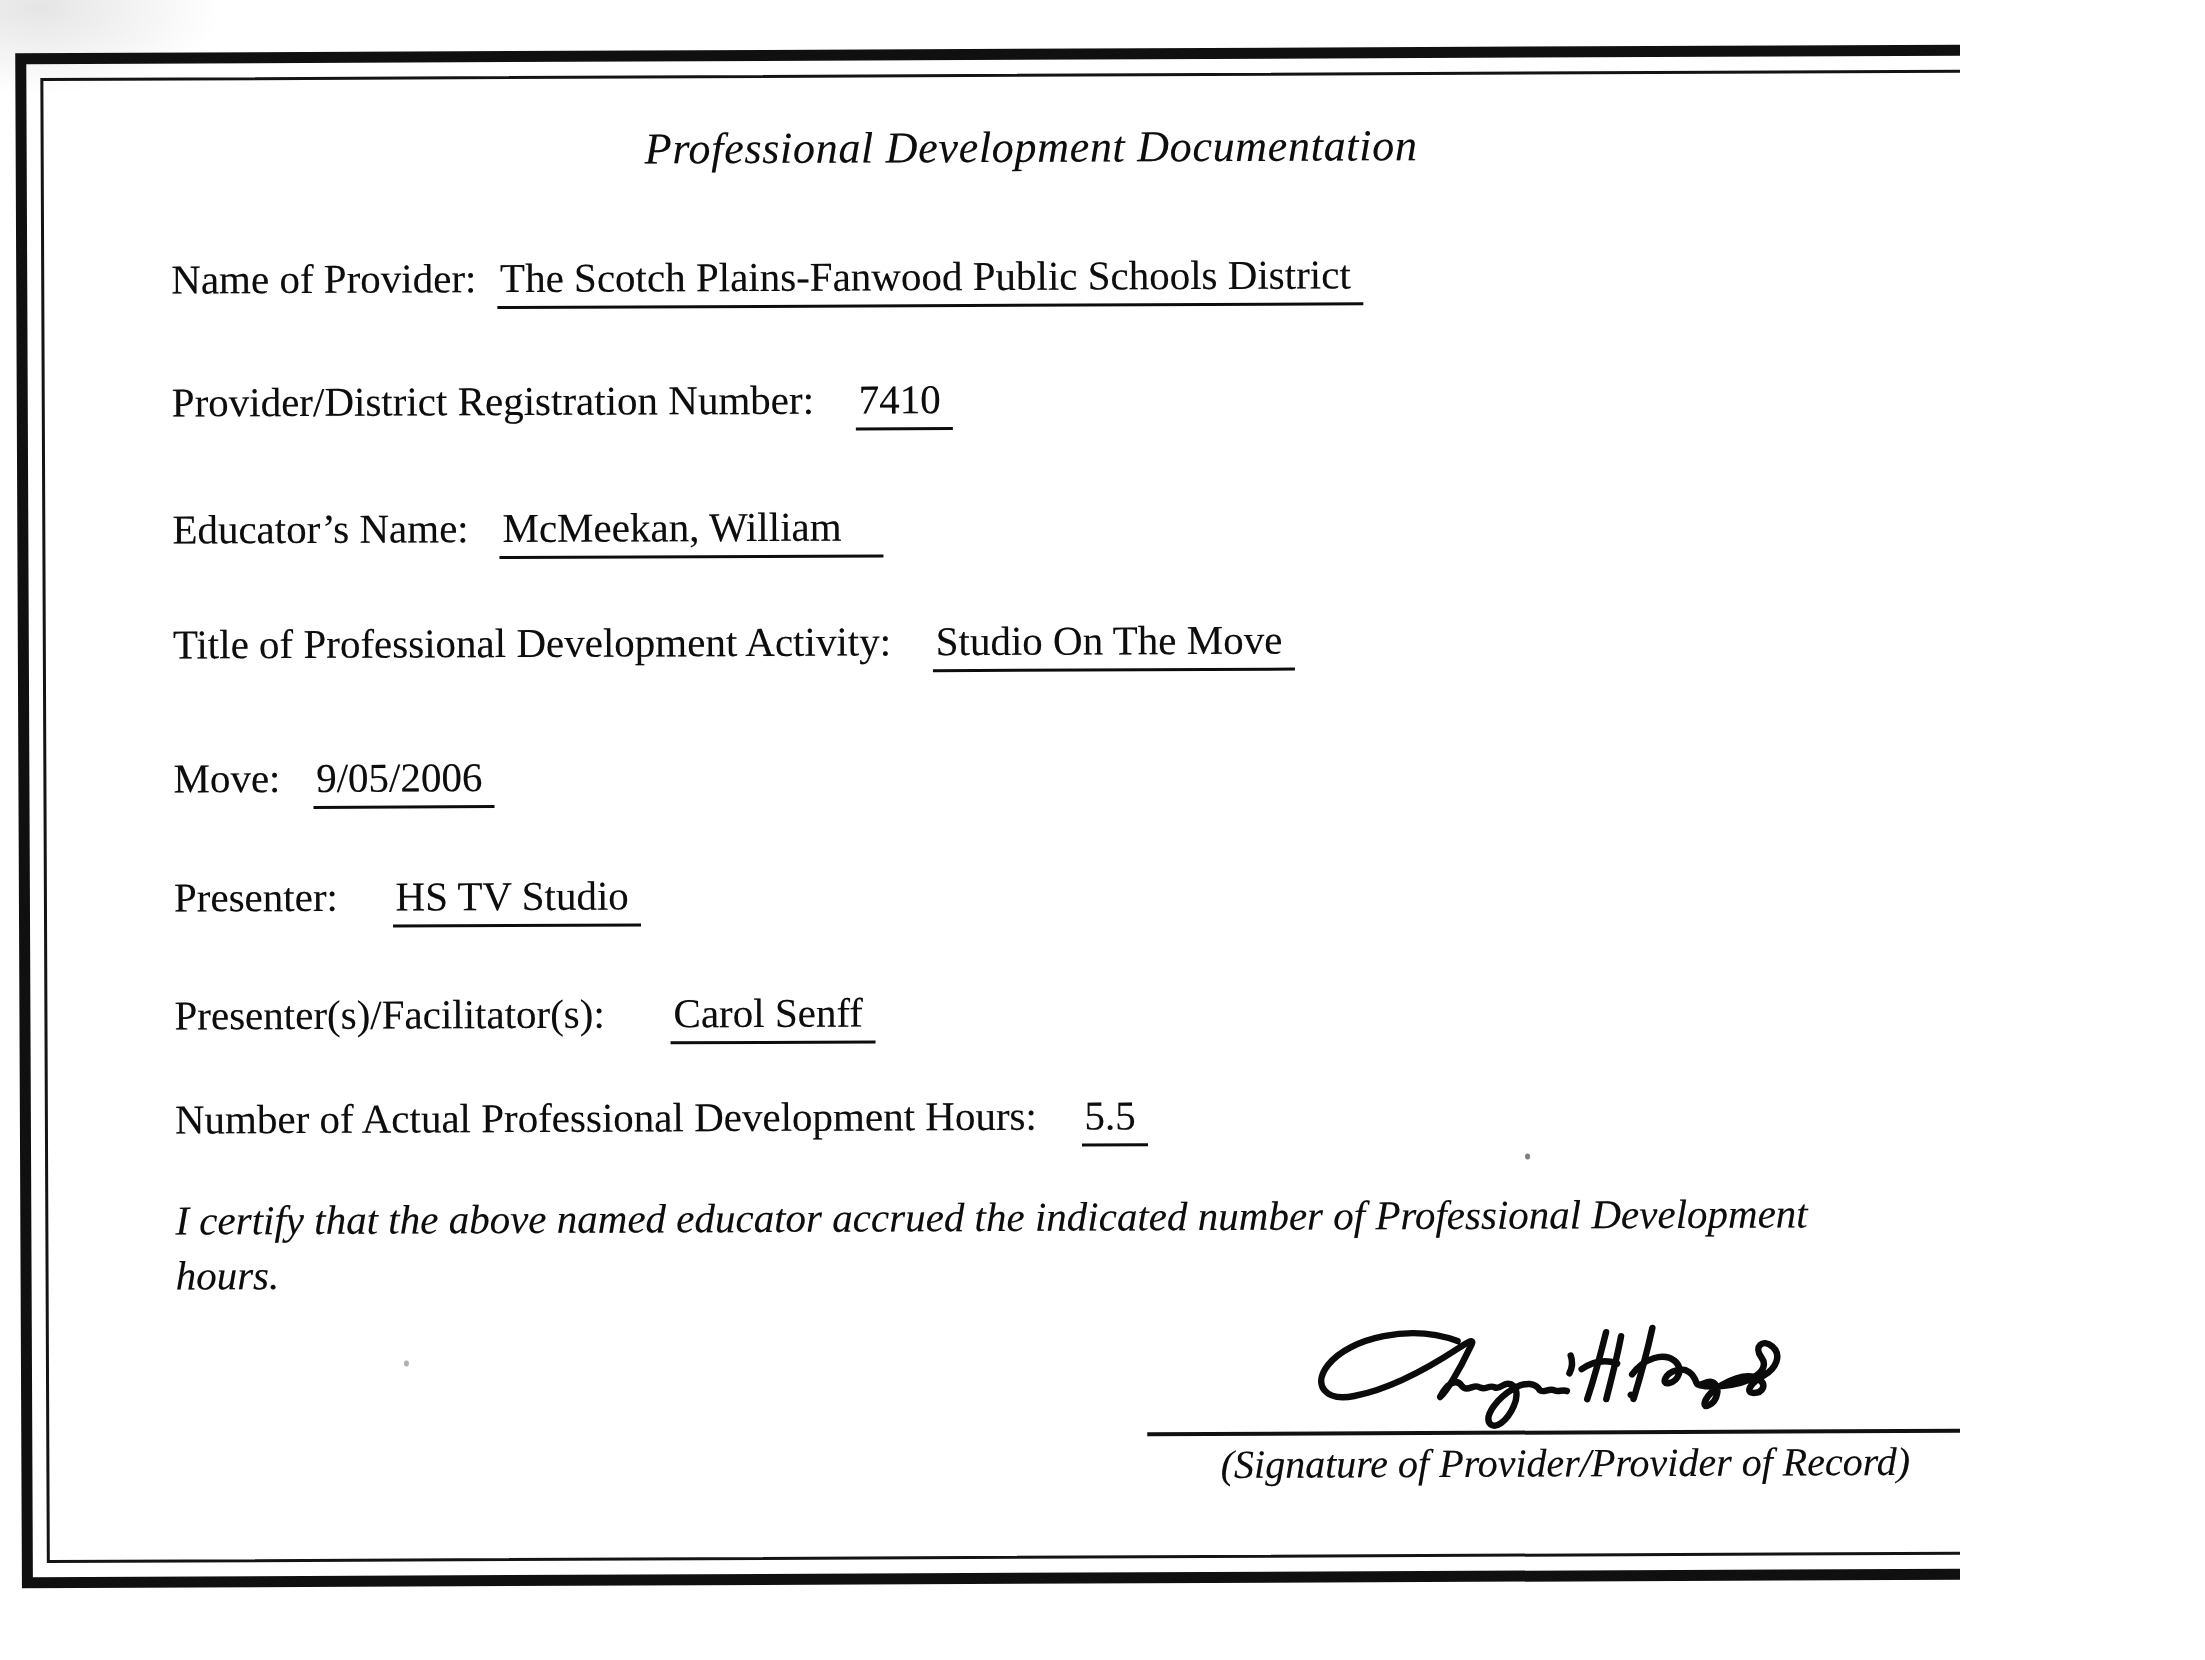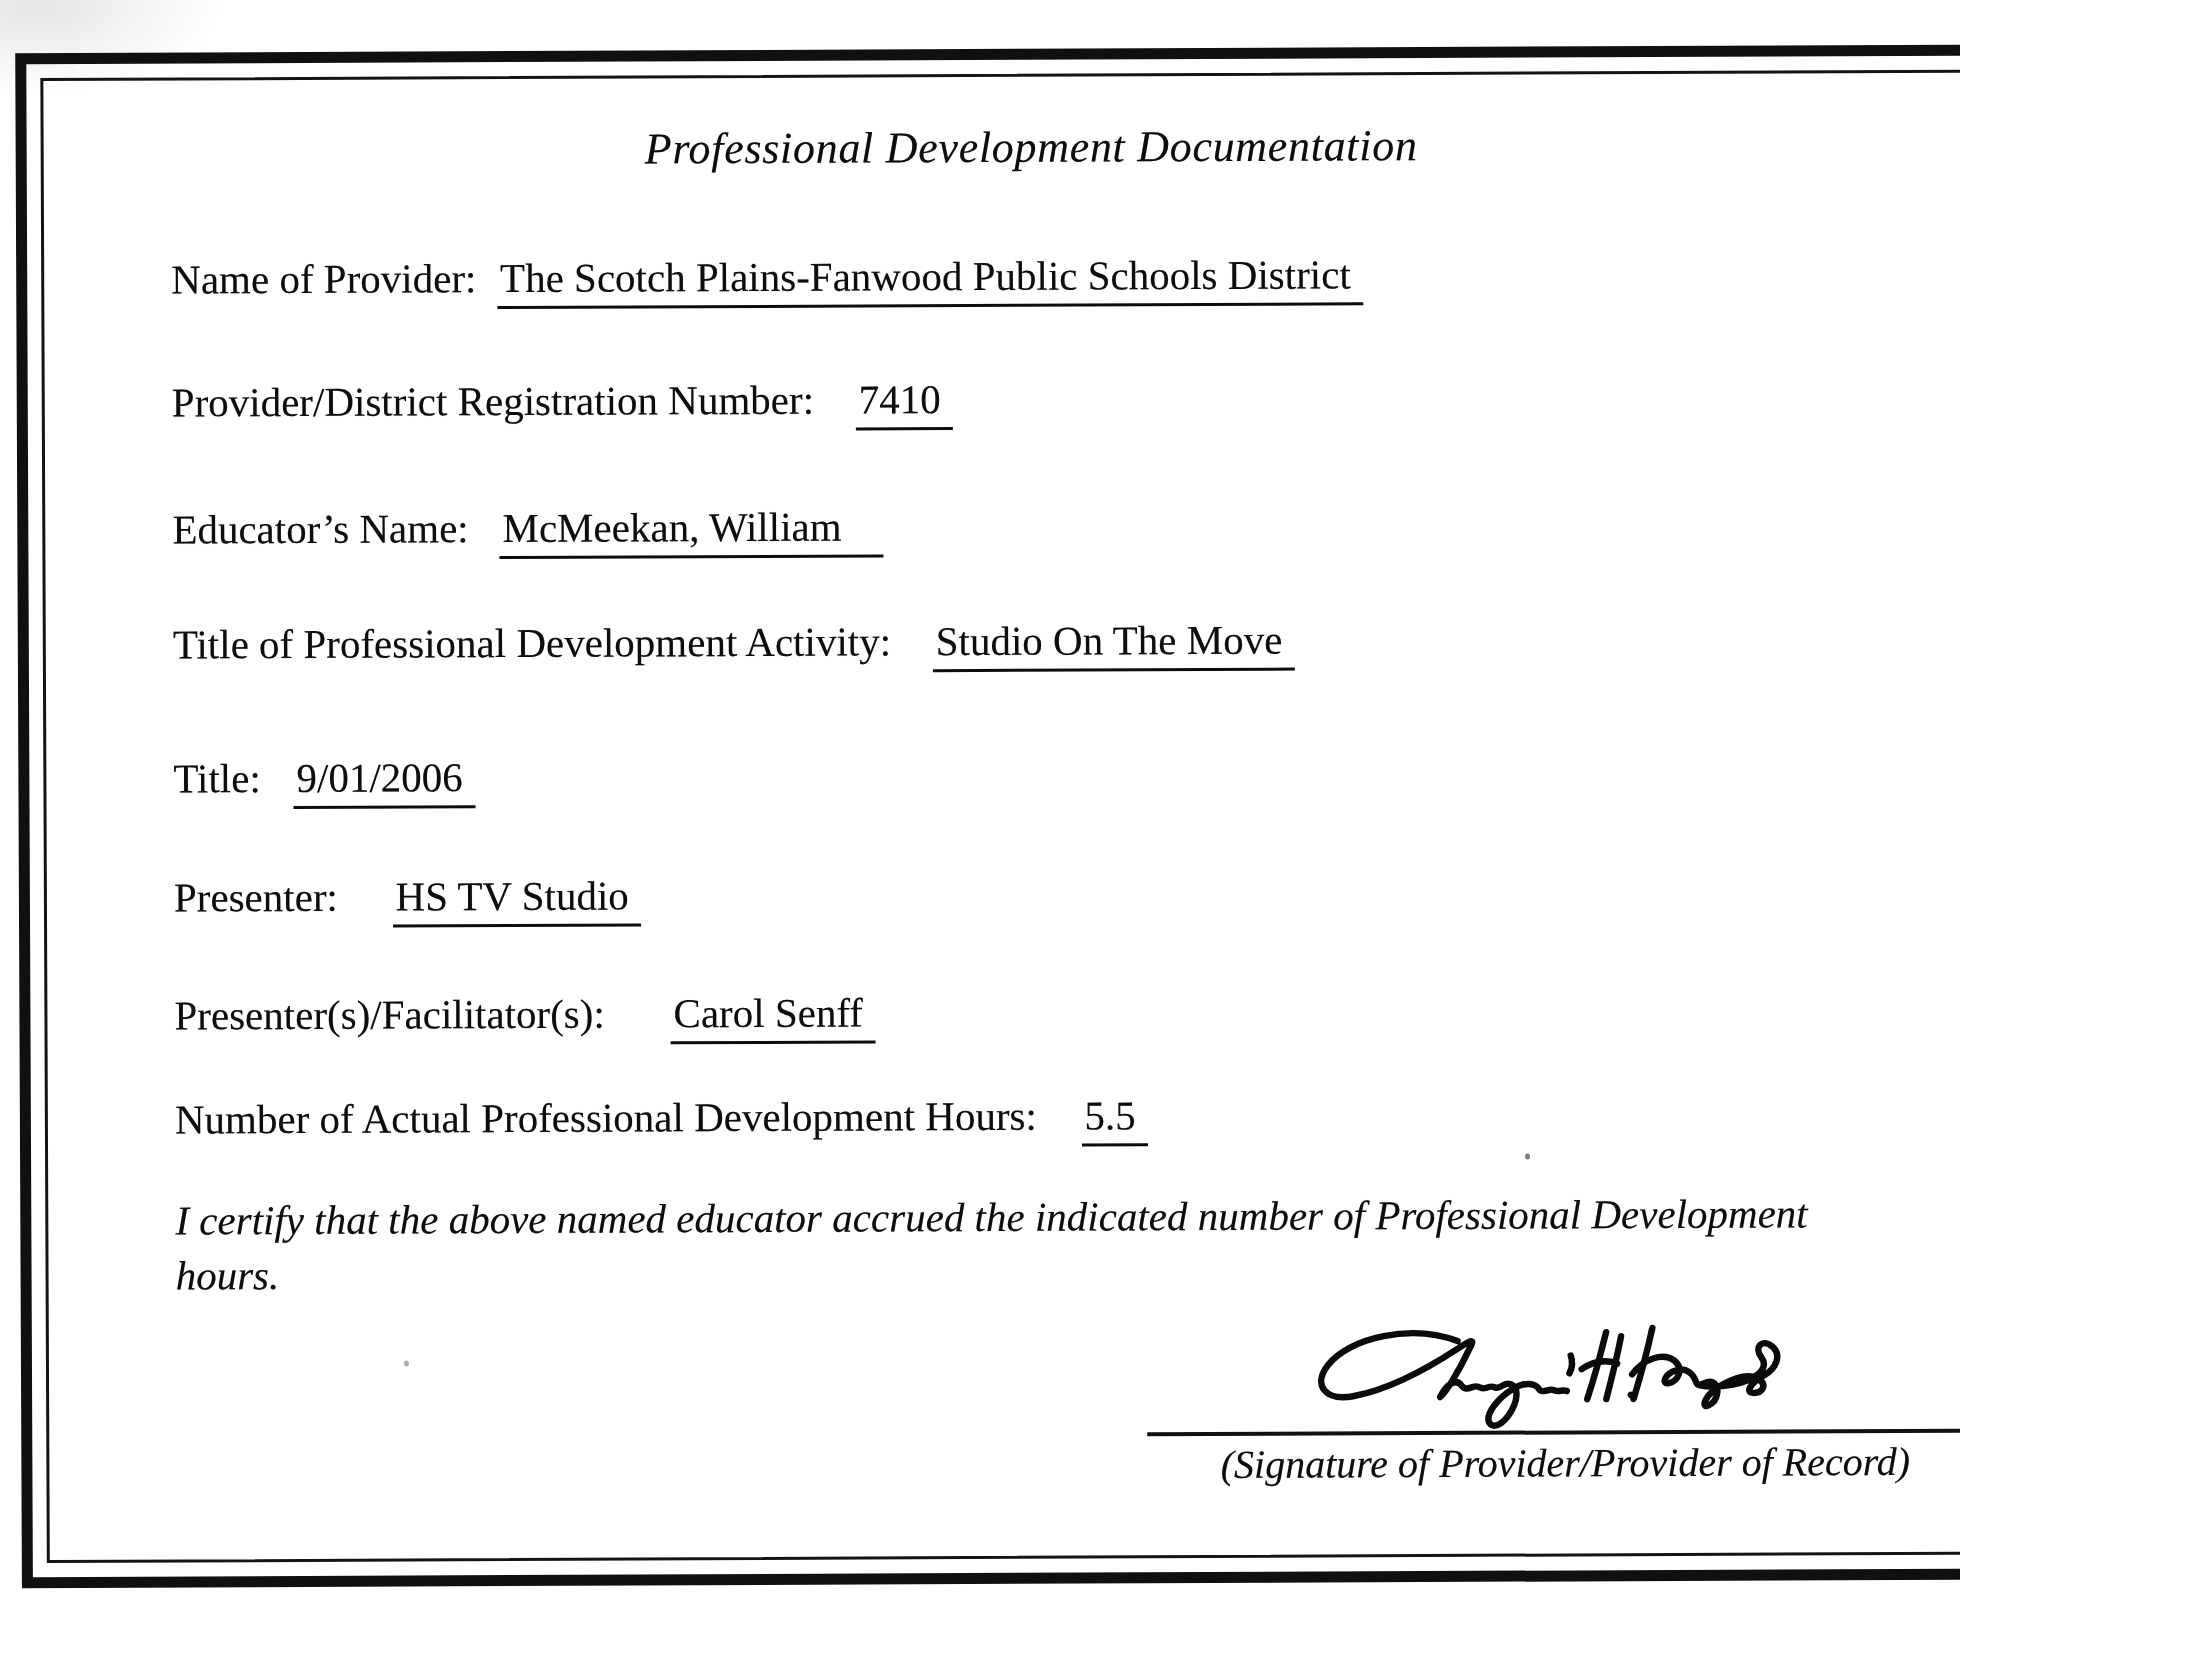--- a/index.html
+++ b/index.html
@@ -103,21 +103,21 @@
 
     <div class="field f2">
       <span class="label">Educator’s Name:</span><span class="value">McMeekan, William</span>
     </div>
 
     <div class="field f3">
       <span class="label">Title of Professional Development Activity:</span><span class="value">Studio On The Move</span>
     </div>
 
     <div class="field f4">
-      <span class="label">Title:</span><span class="value">9/01/2006</span>
+      <span class="label">Move:</span><span class="value">9/05/2006</span>
     </div>
 
     <div class="field f5">
       <span class="label">Presenter:</span><span class="value">HS TV Studio</span>
     </div>
 
     <div class="field f6">
       <span class="label">Presenter(s)/Facilitator(s):</span><span class="value">Carol Senff</span>
     </div>
 

